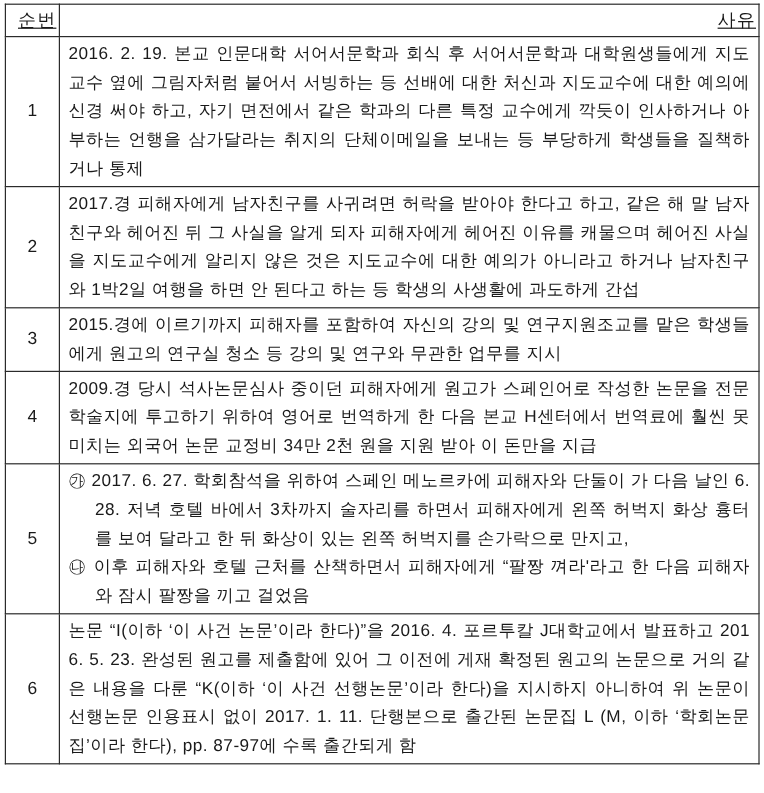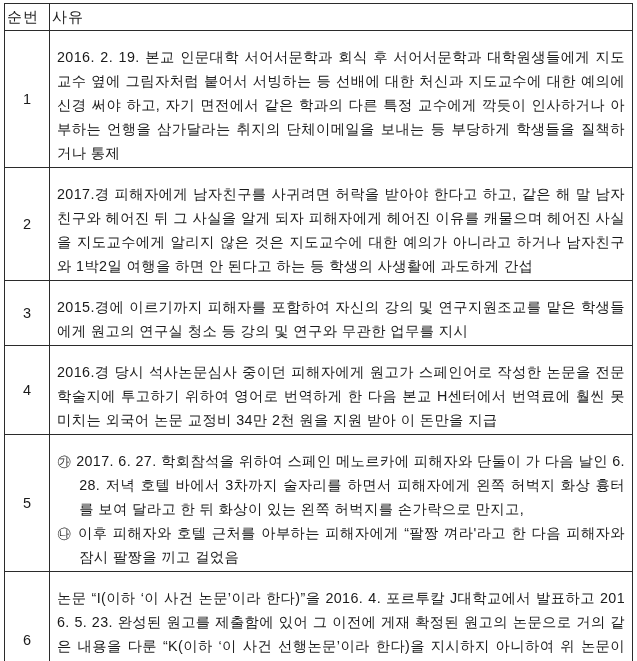--- a/index.html
+++ b/index.html
@@ -24,32 +24,33 @@
   }
   table.doc-table th,
   table.doc-table td {
     border: 1.4px solid #2b2b2b;
     vertical-align: middle;
   }
   th.col-no   { width: 40px; }
   th {
     font-size: 15px;
     font-weight: normal;
-    text-align: left;
+    text-align: right;
     height: 24px;
     padding: 1px 2px;
     letter-spacing: 1px;
+    text-decoration: underline;
   }
   td.num {
     text-align: center;
     font-size: 14.5px;
     padding: 0 2px;
   }
   td.reason {
-    padding: 14px 7px 2px 7px;
+    padding: 2px 7px 2px 7px;
     vertical-align: top;
     margin-top: 22px;
   }
   td.reason p {
     margin: 0;
     font-size: 14.3px;
     line-height: 24px;
     text-align: justify;
     text-justify: inter-character;
     word-break: break-all;
@@ -85,28 +86,28 @@
       </tr>
       <tr>
         <td class="num">3</td>
         <td class="reason">
           <p>2015.경에 이르기까지 피해자를 포함하여 자신의 강의 및 연구지원조교를 맡은 학생들에게 원고의 연구실 청소 등 강의 및 연구와 무관한 업무를 지시</p>
         </td>
       </tr>
       <tr>
         <td class="num">4</td>
         <td class="reason">
-          <p>2016.경 당시 석사논문심사 중이던 피해자에게 원고가 스페인어로 작성한 논문을 전문 학술지에 투고하기 위하여 영어로 번역하게 한 다음 본교 H센터에서 번역료에 훨씬 못 미치는 외국어 논문 교정비 34만 2천 원을 지원 받아 이 돈만을 지급</p>
+          <p>2009.경 당시 석사논문심사 중이던 피해자에게 원고가 스페인어로 작성한 논문을 전문 학술지에 투고하기 위하여 영어로 번역하게 한 다음 본교 H센터에서 번역료에 훨씬 못 미치는 외국어 논문 교정비 34만 2천 원을 지원 받아 이 돈만을 지급</p>
         </td>
       </tr>
       <tr>
         <td class="num">5</td>
         <td class="reason">
           <p class="hanging">㉮ 2017. 6. 27. 학회참석을 위하여 스페인 메노르카에 피해자와 단둘이 가 다음 날인 6. 28. 저녁 호텔 바에서 3차까지 술자리를 하면서 피해자에게 왼쪽 허벅지 화상 흉터를 보여 달라고 한 뒤 화상이 있는 왼쪽 허벅지를 손가락으로 만지고,</p>
-          <p class="hanging">㉯ 이후 피해자와 호텔 근처를 아부하는 피해자에게 “팔짱 껴라'라고 한 다음 피해자와 잠시 팔짱을 끼고 걸었음</p>
+          <p class="hanging">㉯ 이후 피해자와 호텔 근처를 산책하면서 피해자에게 “팔짱 껴라'라고 한 다음 피해자와 잠시 팔짱을 끼고 걸었음</p>
         </td>
       </tr>
       <tr>
         <td class="num">6</td>
         <td class="reason">
           <p>논문 “I(이하 ‘이 사건 논문’이라 한다)”을 2016. 4. 포르투칼 J대학교에서 발표하고 2016. 5. 23. 완성된 원고를 제출함에 있어 그 이전에 게재 확정된 원고의 논문으로 거의 같은 내용을 다룬 “K(이하 ‘이 사건 선행논문’이라 한다)을 지시하지 아니하여 위 논문이 선행논문 인용표시 없이 2017. 1. 11. 단행본으로 출간된 논문집 L (M, 이하 ‘학회논문집’이라 한다), pp. 87-97에 수록 출간되게 함</p>
         </td>
       </tr>
     </tbody>
 </table>

